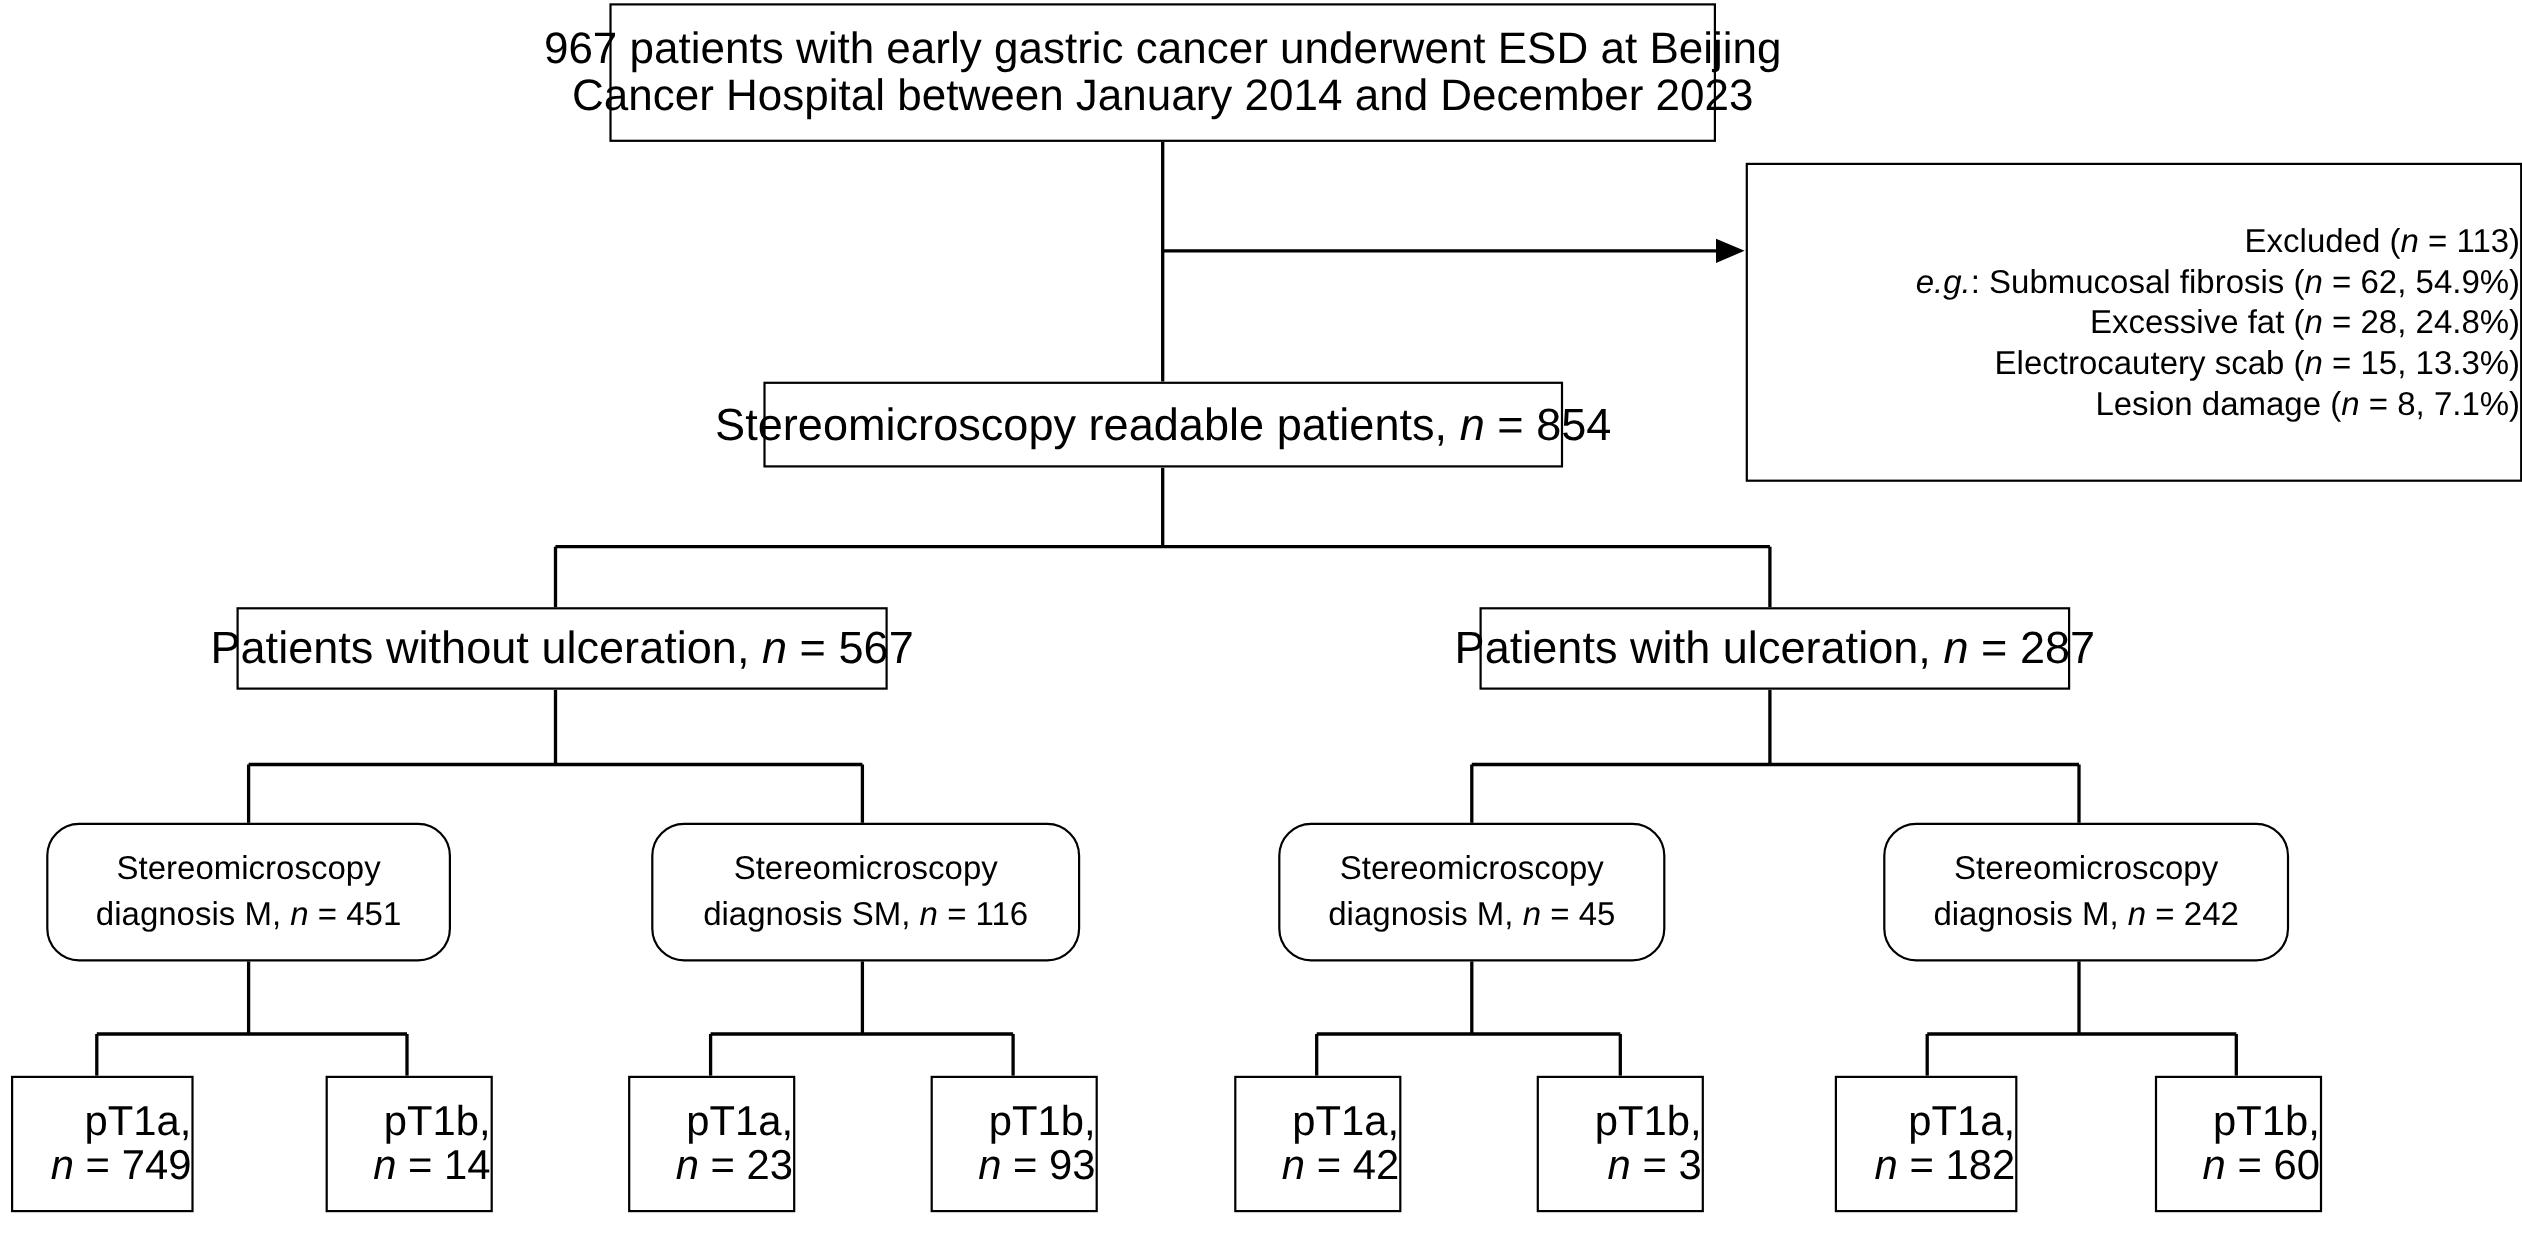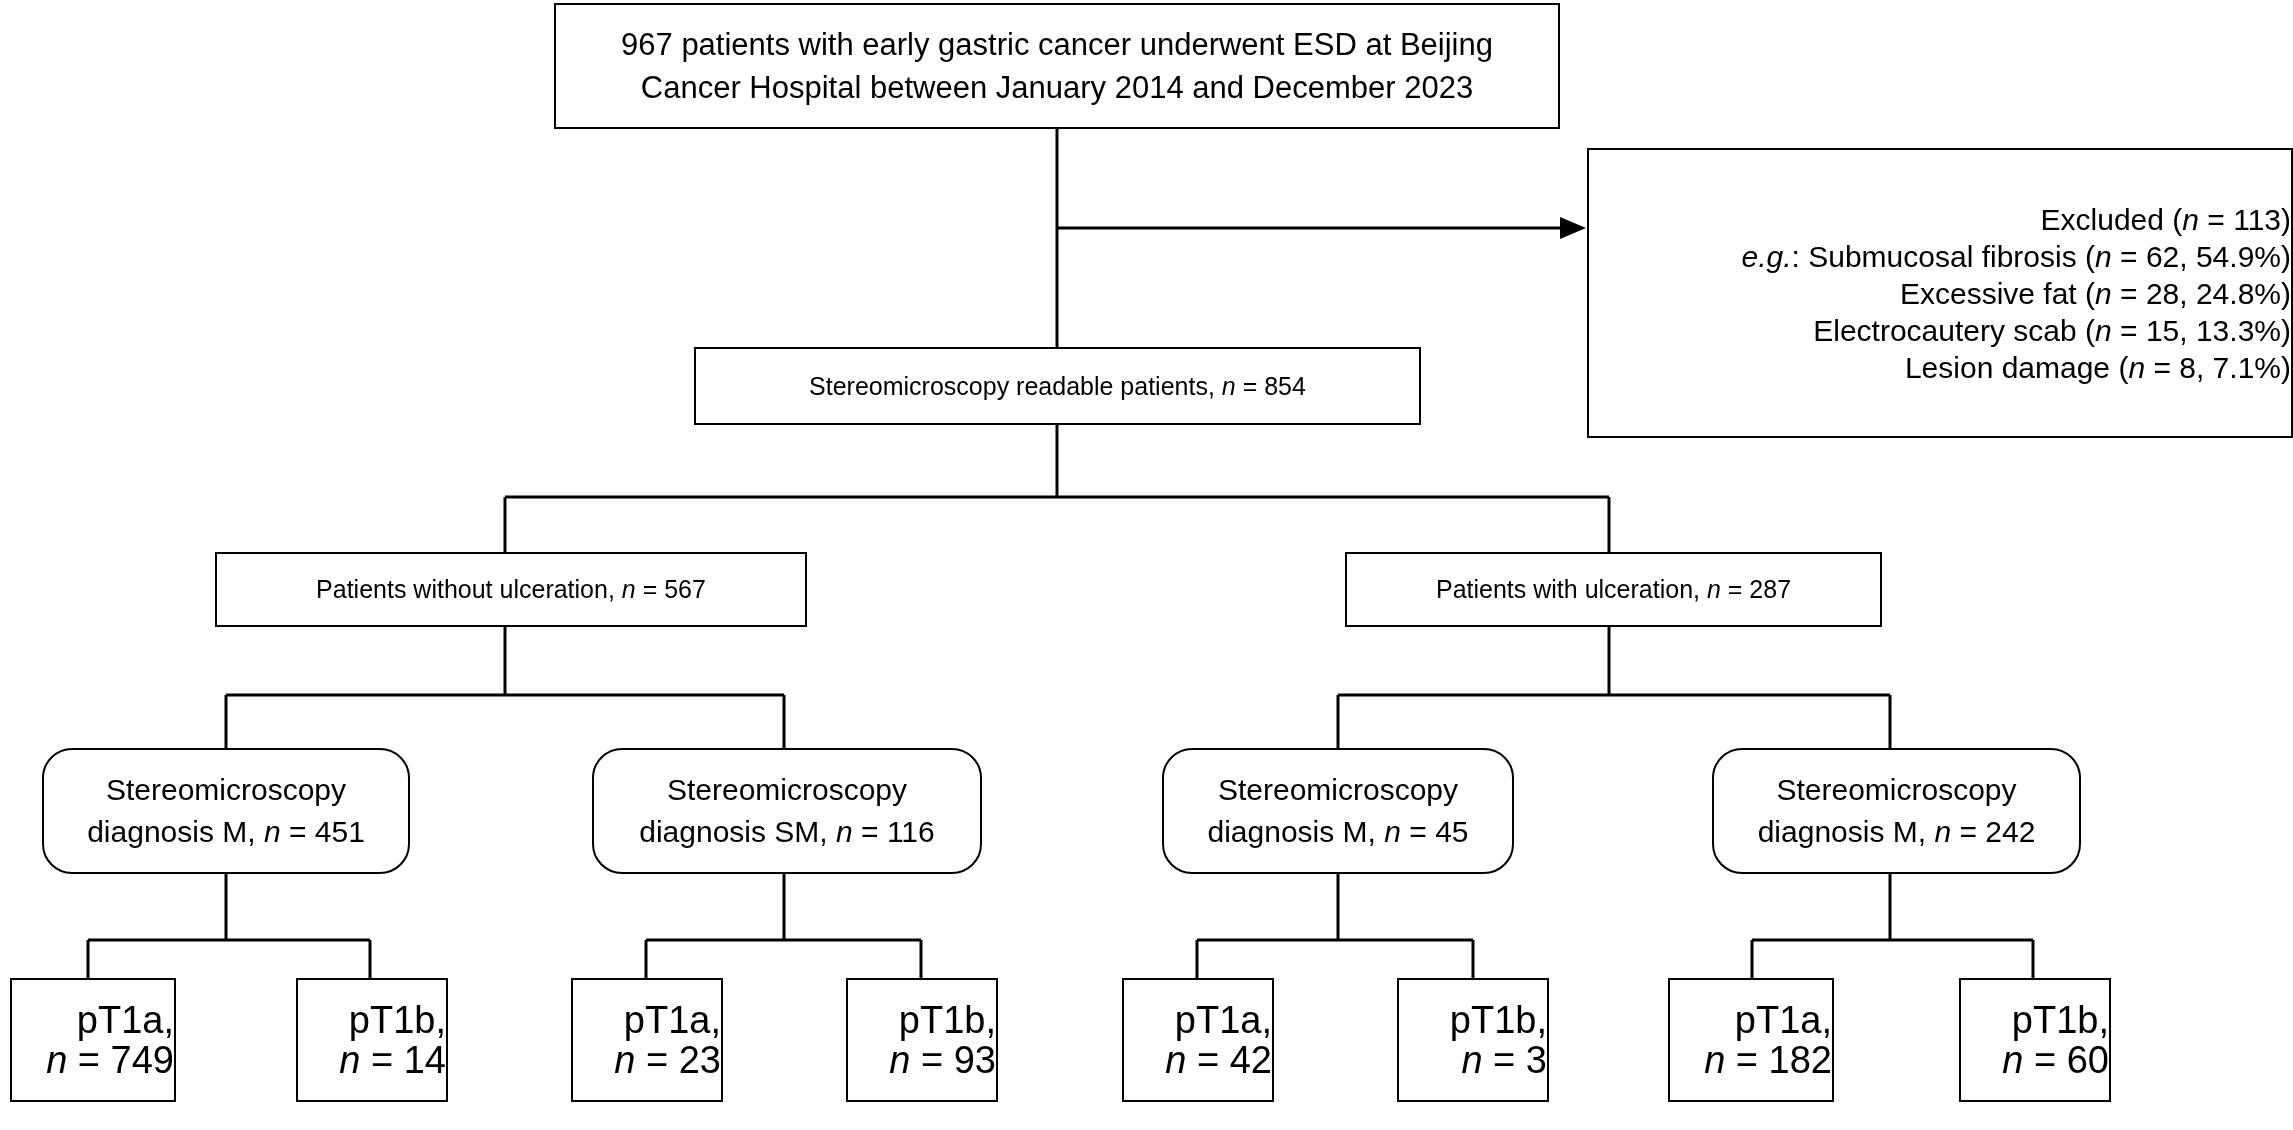--- a/index.html
+++ b/index.html
@@ -40,25 +40,25 @@
   }
   .node.center {
     align-items: center;
     text-align: center;
   }
   .node.leftish {
     align-items: flex-end;
     text-align: left;
   }
   .t-top {
-    font-size: 31px;
+    font-size: 40px;
     line-height: 43px;
   }
   .t-mid {
-    font-size: 25px;
+    font-size: 41px;
     line-height: 43px;
   }
   .t-diag {
     font-size: 30px;
     line-height: 42px;
     border-radius: 30px;
   }
   .t-leaf {
     font-size: 38px;
     line-height: 40px;

